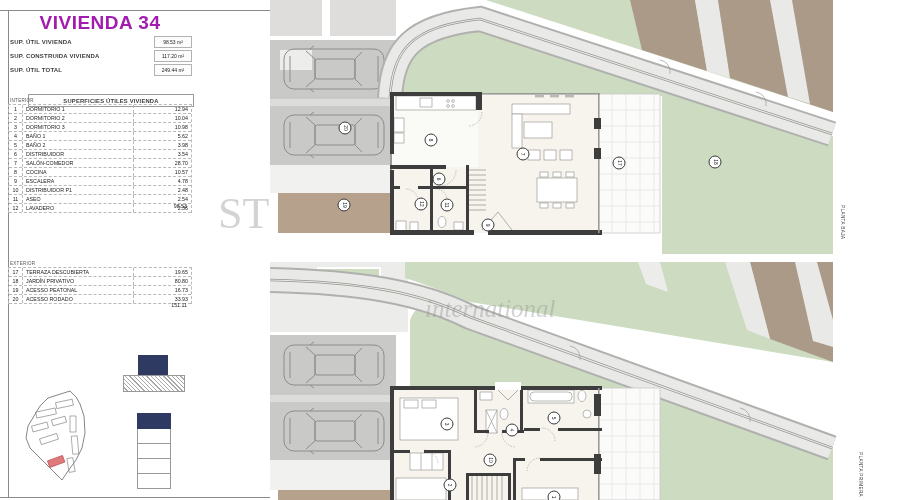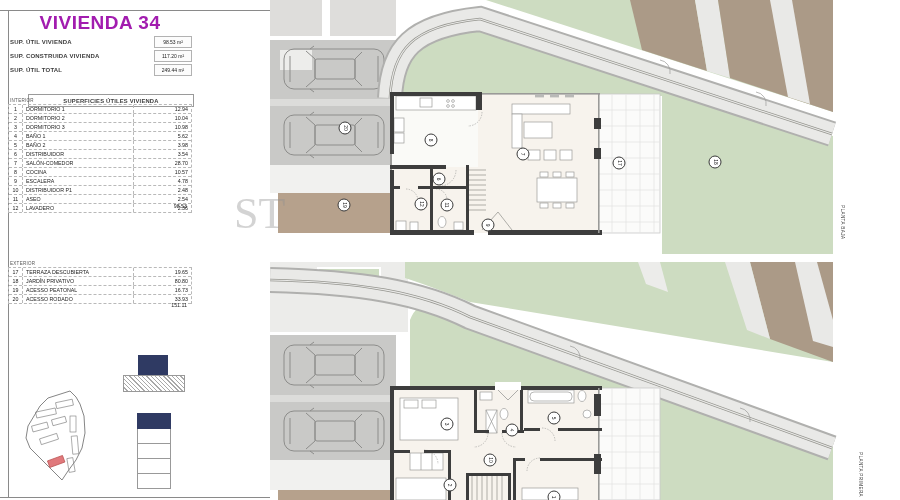--- a/index.html
+++ b/index.html
@@ -40,21 +40,21 @@
   
   .plan{position:absolute;left:270px;}
   .markers{position:absolute;left:0;top:0;width:100%;height:100%;pointer-events:none;}
   .marker{position:absolute;width:11px;height:11px;border:1px solid #3a3a3a;border-radius:50%;
           background:#fff;display:flex;align-items:center;justify-content:center;
           transform:translate(-50%,-50%);}
   .marker span{display:inline-block;font-size:4.8px;color:#222;transform:rotate(90deg);}
   .plan-label{position:absolute;writing-mode:vertical-rl;font-size:4.6px;color:#333;
               letter-spacing:.4px;white-space:nowrap;}
   .watermark{position:absolute;font-family:"Liberation Serif",serif;color:rgba(145,145,145,.40);
-             pointer-events:none;margin-left:16px;}
+             pointer-events:none;}
 </style>
 </head>
 <body>
 
 <div class="sheet">
 
   <div class="hline" style="left:0;top:10px;width:273px;"></div>
   <div class="vline" style="left:8px;top:10px;height:488px;"></div>
   <div class="hline" style="left:0;top:497px;width:273px;"></div>
 
@@ -500,14 +500,15 @@
         <div class="marker" style="left: 284px; top: 235px;">
           <span>1</span>
         </div>
       </div>
   </div>
 
   <div class="plan-label" style="left:840px;top:205px;">PLANTA BAJA</div>
   <div class="plan-label" style="left:858px;top:452px;">PLANTA PRIMERA</div>
 
   <div class="watermark" style="left:218px;top:188px;font-size:44px;">ST</div>
+  <div class="watermark" style="left:425px;top:295px;font-size:25px;font-style:italic;">international</div>
 
 </div>
 
 </body></html>

